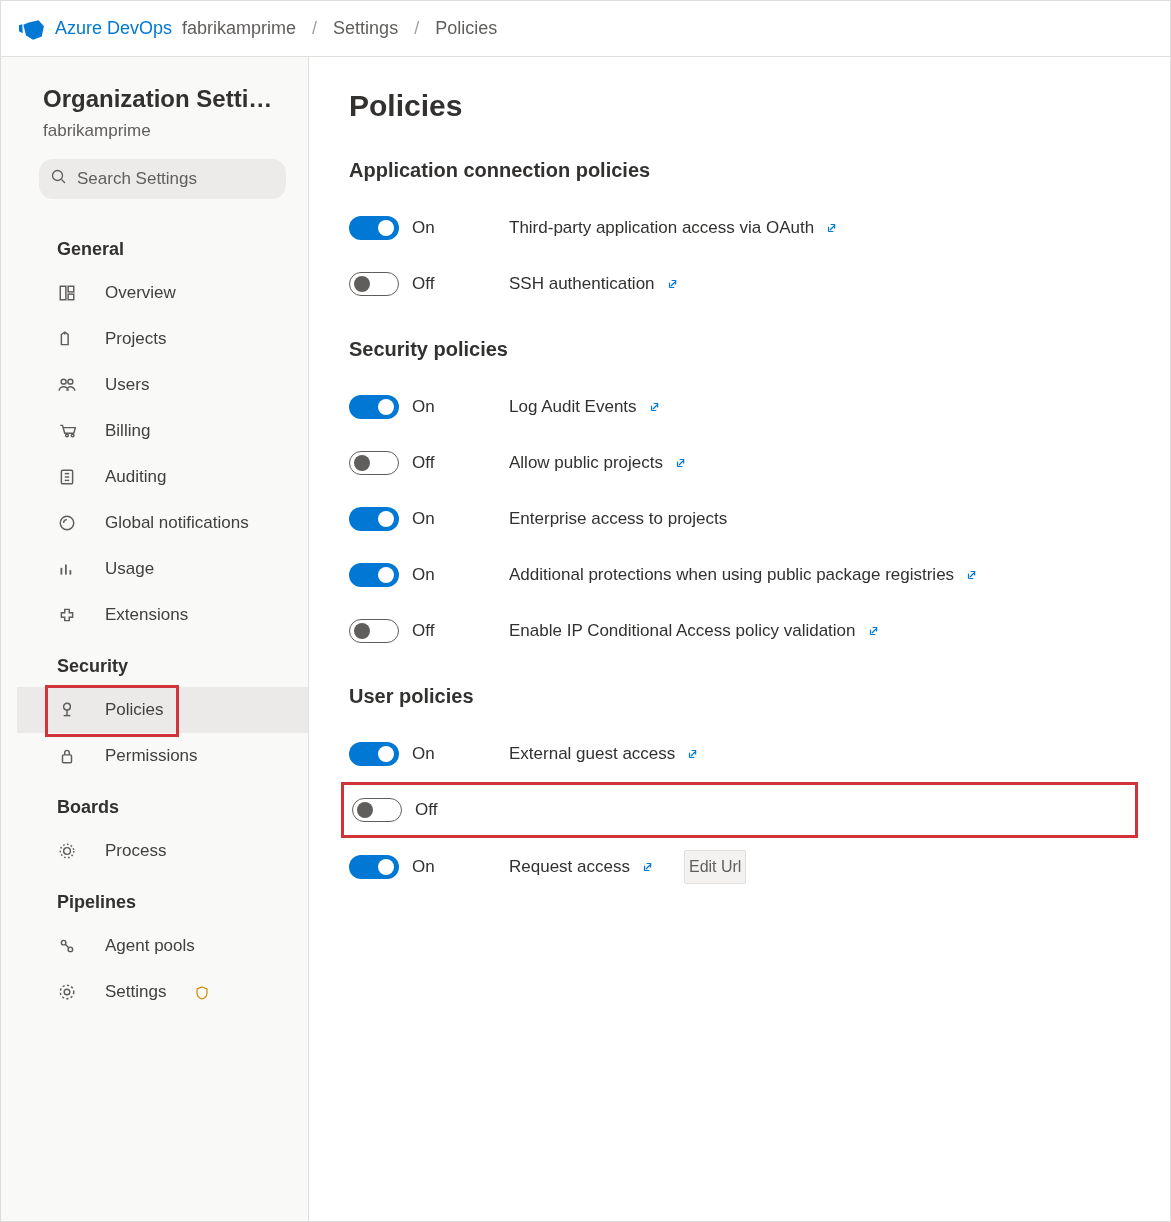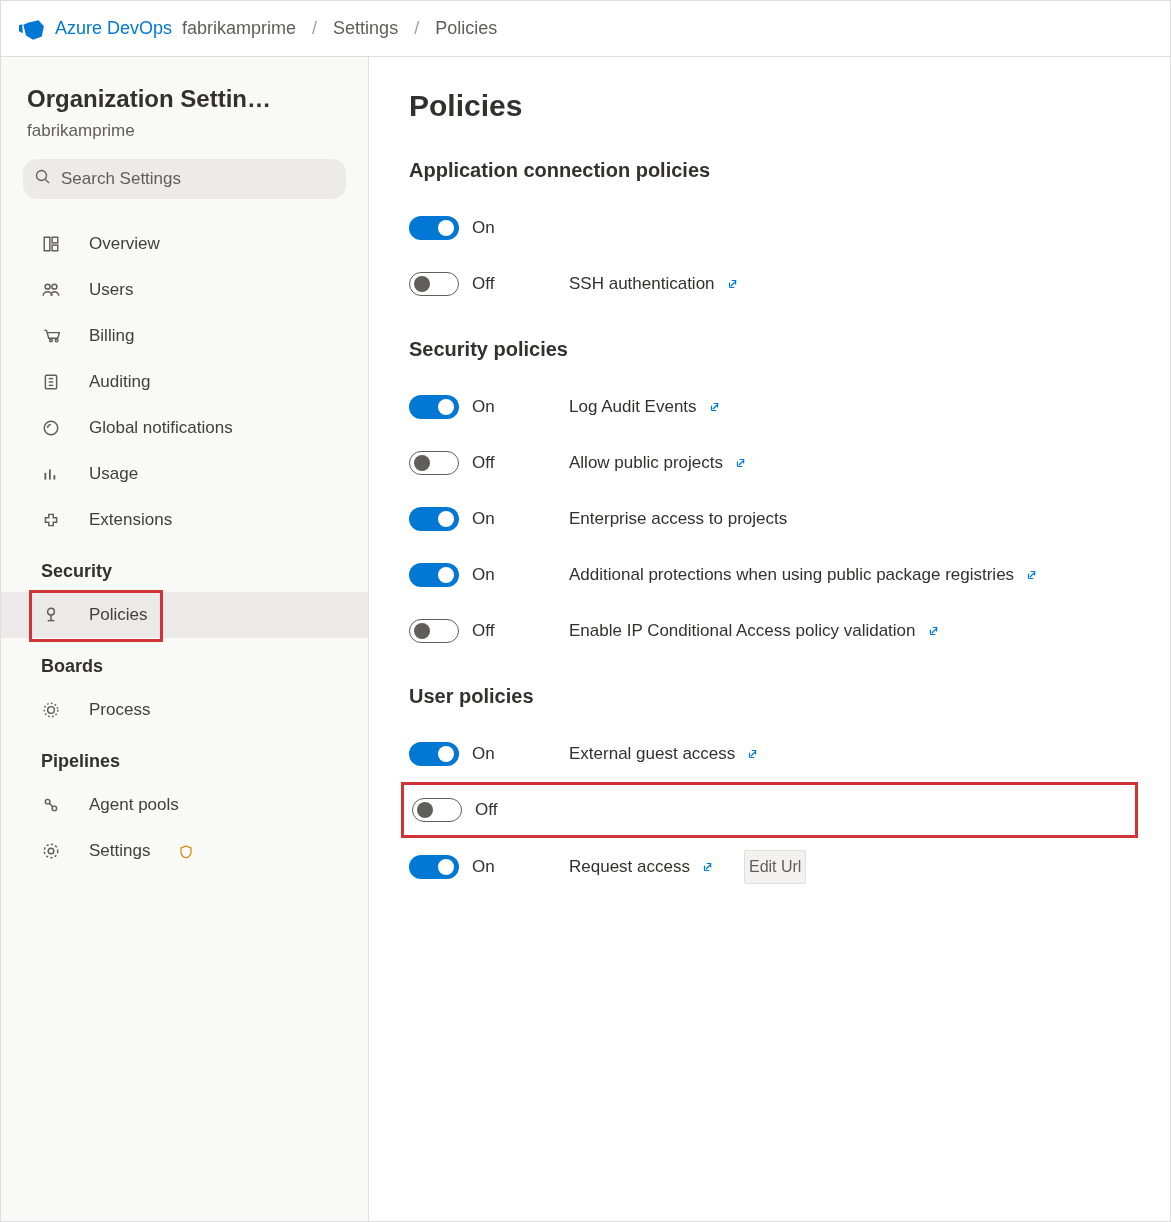--- a/index.html
+++ b/index.html
@@ -23,24 +23,24 @@
   }
   .brand-logo {
     width: 26px; height: 26px;
     display: inline-block;
   }
   .brand-name { color: #0078d4; font-weight: 400; font-size: 18px; }
   .crumb { color: #605e5c; font-size: 18px; }
   .crumb-sep { color: #a19f9d; font-size: 18px; padding: 0 6px; }
   .shell { display: flex; height: calc(100% - 56px); }
   .sidebar {
-    width: 368px;
+    width: 308px;
     background: #f9f9f8;
     border-right: 1px solid #e1dfdd;
-    padding: 28px 0 20px 0;
+    padding: 28px 0 20px 16px;
     position: relative;
     overflow-y: auto;
   }
   .sidebar::-webkit-scrollbar { width: 12px; }
   .sidebar::-webkit-scrollbar-thumb { background: #c8c6c4; }
   .sb-title {
     font-size: 24px;
     font-weight: 600;
     color: #323130;
     padding: 0 26px;
@@ -188,29 +188,39 @@
     <div class="sb-search">
       <span>
         <svg width="16" height="16" viewBox="0 0 16 16">
             <circle cx="6.5" cy="6.5" r="5" stroke="#605e5c" stroke-width="1.3" fill="none"></circle>
             <line x1="10.5" y1="10.5" x2="14" y2="14" stroke="#605e5c" stroke-width="1.3"></line>
           </svg>
       </span>
       <span>Search Settings</span>
     </div>
     <div id="sidebar-groups">
+        <div class="sb-group-header">General</div>
         <div class="sb-item">
           <span class="icon-slot">
             <svg width="18" height="18" viewBox="0 0 16 16">
               <rect x="2" y="2" width="5" height="12" stroke="#605e5c" stroke-width="1.3" fill="none"></rect>
               <rect x="9" y="2" width="5" height="5" stroke="#605e5c" stroke-width="1.3" fill="none"></rect>
               <rect x="9" y="9" width="5" height="5" stroke="#605e5c" stroke-width="1.3" fill="none"></rect>
             </svg>
           </span>
           <span>Overview</span>
+        </div>
+        <div class="sb-item">
+          <span class="icon-slot">
+            <svg width="18" height="18" viewBox="0 0 16 16">
+              <path d="M3 4l3-2 3 2v9H3z" stroke="#605e5c" stroke-width="1.3" fill="none"></path>
+              <path d="M6 2v2" stroke="#605e5c" stroke-width="1.3" fill="none"></path>
+            </svg>
+          </span>
+          <span>Projects</span>
         </div>
         <div class="sb-item">
           <span class="icon-slot">
             <svg width="18" height="18" viewBox="0 0 16 16">
               <circle cx="5" cy="5" r="2.2" stroke="#605e5c" stroke-width="1.3" fill="none"></circle>
               <circle cx="11" cy="5" r="2.2" stroke="#605e5c" stroke-width="1.3" fill="none"></circle>
               <path d="M1 13c0-2 2-3.5 4-3.5s4 1.5 4 3.5" stroke="#605e5c" stroke-width="1.3" fill="none"></path>
               <path d="M8 13c0-2 1.5-3.5 3-3.5s4 1.5 4 3.5" stroke="#605e5c" stroke-width="1.3" fill="none"></path>
             </svg>
           </span>
@@ -267,20 +277,29 @@
         <div class="sb-group-header">Security</div>
         <div class="sb-item active highlight-policies">
           <span class="icon-slot">
             <svg width="18" height="18" viewBox="0 0 16 16">
               <circle cx="8" cy="5" r="3" stroke="#605e5c" stroke-width="1.3" fill="none"></circle>
               <path d="M8 8v5" stroke="#605e5c" stroke-width="1.3" fill="none"></path>
               <path d="M5 13h6" stroke="#605e5c" stroke-width="1.3" fill="none"></path>
             </svg>
           </span>
           <span>Policies</span>
+        </div>
+        <div class="sb-item">
+          <span class="icon-slot">
+            <svg width="18" height="18" viewBox="0 0 16 16">
+              <rect x="4" y="7" width="8" height="7" rx="1" stroke="#605e5c" stroke-width="1.3" fill="none"></rect>
+              <path d="M6 7V5a2 2 0 014 0v2" stroke="#605e5c" stroke-width="1.3" fill="none"></path>
+            </svg>
+          </span>
+          <span>Permissions</span>
         </div>
         <div class="sb-group-header">Boards</div>
         <div class="sb-item">
           <span class="icon-slot">
             <svg width="18" height="18" viewBox="0 0 16 16">
               <circle cx="8" cy="8" r="3" stroke="#605e5c" stroke-width="1.3" fill="none"></circle>
               <circle cx="8" cy="8" r="6" stroke="#605e5c" stroke-width="1.3" fill="none" stroke-dasharray="1.5 2"></circle>
             </svg>
           </span>
           <span>Process</span>
@@ -315,20 +334,28 @@
     <h1>Policies</h1>
     <div id="sections">
         <div class="section-title">Application connection policies</div>
         <div class="policy-row">
           <div class="toggle-cell">
             <div class="toggle on">
               <div class="knob"></div>
             </div>
             <span class="toggle-label">On</span>
           </div>
+          <div class="policy-label-cell">
+            <span>Third-party application access via OAuth</span>
+            <span class="link-icon">
+              <svg width="14" height="14" viewBox="0 0 16 16">
+                <path d="M6 10l4-4M7 4h4v4M9 12H5a1 1 0 01-1-1V7" stroke="#0078d4" stroke-width="1.4" fill="none" stroke-linecap="round"></path>
+              </svg>
+            </span>
+          </div>
         </div>
         <div class="policy-row">
           <div class="toggle-cell">
             <div class="toggle off">
               <div class="knob"></div>
             </div>
             <span class="toggle-label">Off</span>
           </div>
           <div class="policy-label-cell">
             <span>SSH authentication</span>

